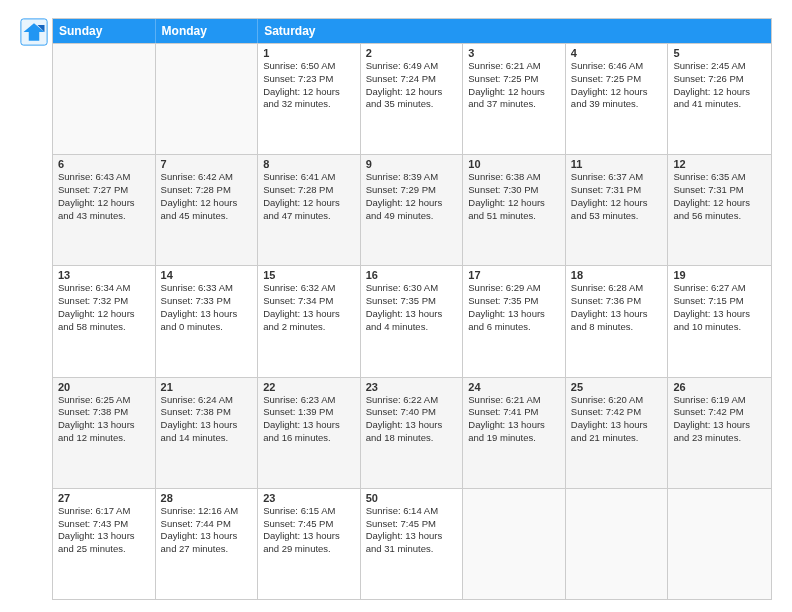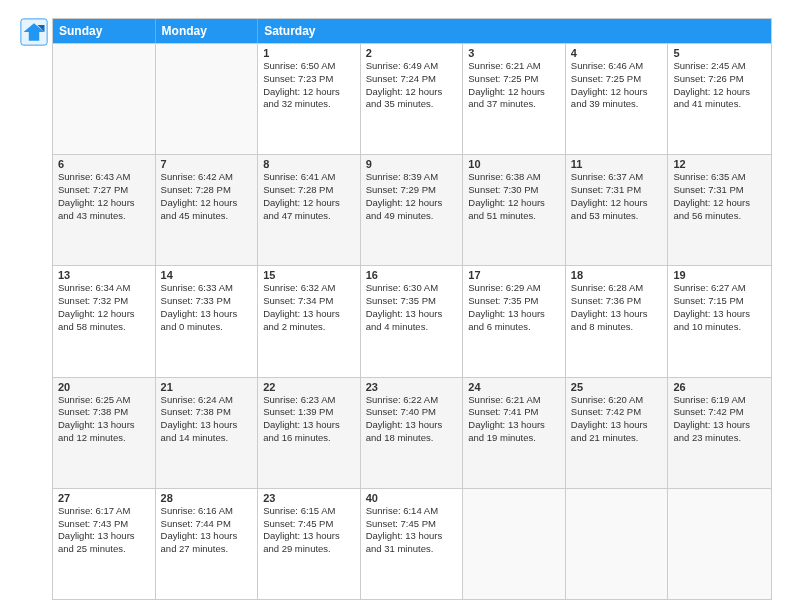--- a/index.html
+++ b/index.html
@@ -331,34 +331,34 @@
         <div class="cal-row">
           <div class="cal-cell">
             <span class="day-num">27</span>
             <span class="cell-line">Sunrise: 6:17 AM</span>
             <span class="cell-line">Sunset: 7:43 PM</span>
             <span class="cell-line">Daylight: 13 hours</span>
             <span class="cell-line">and 25 minutes.</span>
           </div>
           <div class="cal-cell">
             <span class="day-num">28</span>
-            <span class="cell-line">Sunrise: 6:16 AM</span>
+            <span class="cell-line">Sunrise: 12:16 AM</span>
             <span class="cell-line">Sunset: 7:44 PM</span>
             <span class="cell-line">Daylight: 13 hours</span>
             <span class="cell-line">and 27 minutes.</span>
           </div>
           <div class="cal-cell">
             <span class="day-num">23</span>
             <span class="cell-line">Sunrise: 6:15 AM</span>
             <span class="cell-line">Sunset: 7:45 PM</span>
             <span class="cell-line">Daylight: 13 hours</span>
             <span class="cell-line">and 29 minutes.</span>
           </div>
           <div class="cal-cell">
-            <span class="day-num">40</span>
+            <span class="day-num">50</span>
             <span class="cell-line">Sunrise: 6:14 AM</span>
             <span class="cell-line">Sunset: 7:45 PM</span>
             <span class="cell-line">Daylight: 13 hours</span>
             <span class="cell-line">and 31 minutes.</span>
           </div>
           <div class="cal-cell empty"></div>
           <div class="cal-cell empty"></div>
           <div class="cal-cell empty"></div>
         </div>
       </div>

